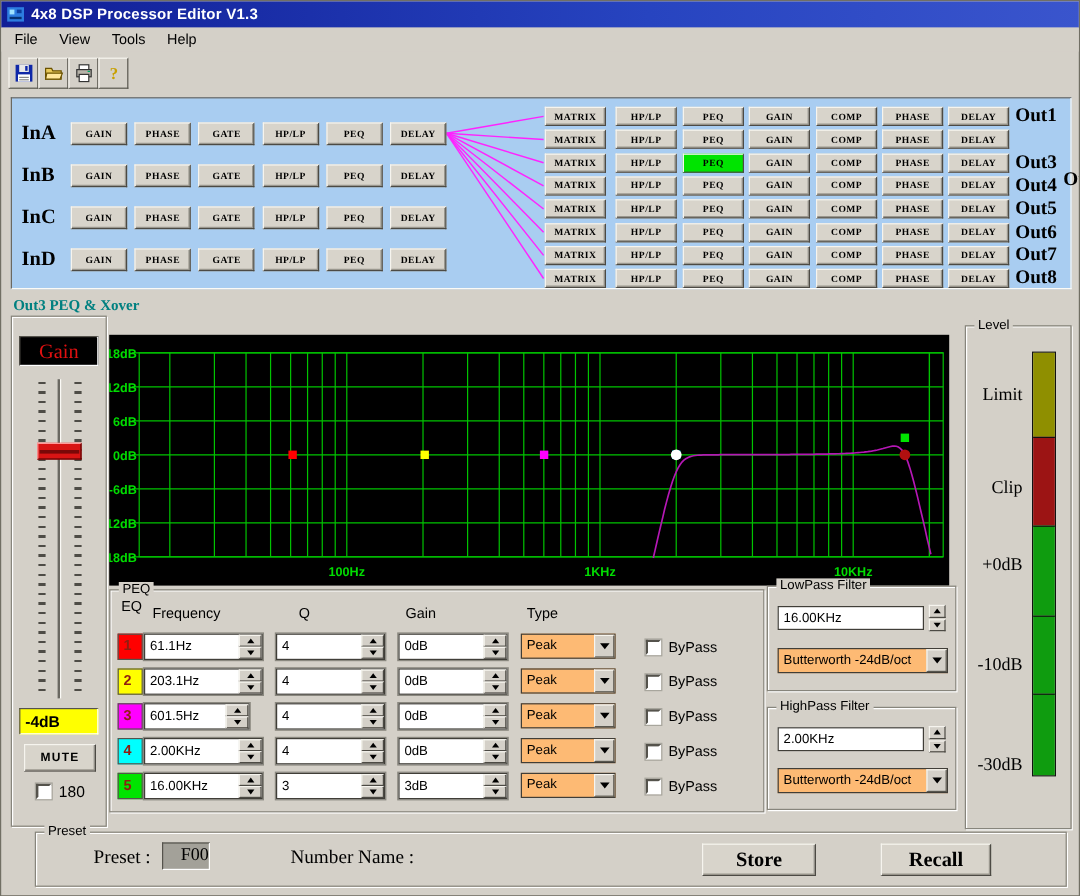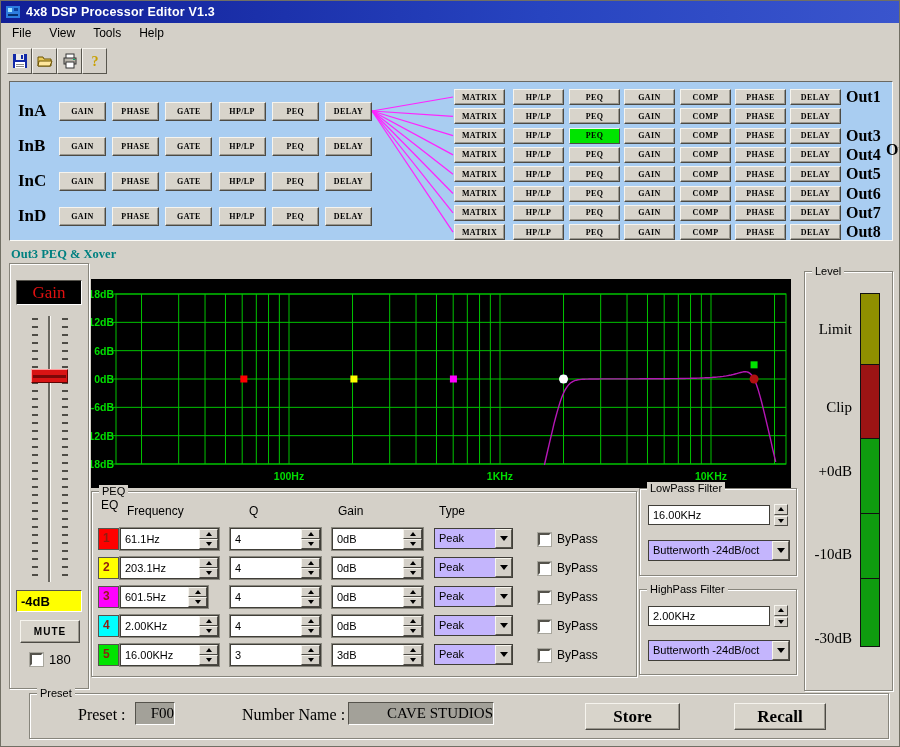--- a/index.html
+++ b/index.html
@@ -130,21 +130,21 @@
   }
   .spinfield .fv{ flex:1; font-size:11px; padding:4px 0 0 4px; white-space:nowrap; overflow:hidden;}
   .spincol{ width:19px; display:flex; flex-direction:column; }
   .spinbtn{
     flex:1; background:#d4d0c8;
     border-top:1px solid #f6f4ee; border-left:1px solid #f6f4ee;
     border-right:1px solid #4c4a44; border-bottom:1px solid #4c4a44;
     display:flex; align-items:center; justify-content:center;
   }
   .combo{
-    position:absolute; height:21px; background:#c4b5fd; display:flex;
+    position:absolute; height:21px; background:#fdba74; display:flex;
     border:1px solid #403e38;
   }
   .combo .fv{ flex:1; font-size:11px; padding:3px 0 0 4px; white-space:nowrap; overflow:hidden; }
   .num-box{
     position:absolute; width:21px; height:22px; border:1px solid #55534c;
     font-size:12px; color:#8f1d10; padding:2px 0 0 4px; font-weight:bold;
   }
   .bypass{ position:absolute; display:flex; align-items:center; gap:6px; font-size:12px; }
   .filter-field{
     position:absolute; height:20px; background:#fff; border:1px solid #403e38;
@@ -702,16 +702,15 @@
     <div class="lvl-label" style="top: 191px;">+0dB</div>
     <div class="lvl-label" style="top: 274px; text-align: center;">-10dB</div>
     <div class="lvl-label" style="top: 358px;">-30dB</div>
   </div>
 
 <div class="group preset-group">
   <span class="cap">Preset</span>
   <span class="pr-label" style="left:48px">Preset :</span>
   <div class="pr-box" style="left:105px;width:40px">F00</div>
   <span class="pr-label" style="left:212px">Number Name :</span>
-  <div class="pr-box" style="left:318px;width:146px">CAVE STUDIOS</div>
   <div class="big-btn" style="left:555px;width:95px">Store</div>
   <div class="big-btn" style="left:704px;width:92px">Recall</div>
 </div>
 
 </body></html>

